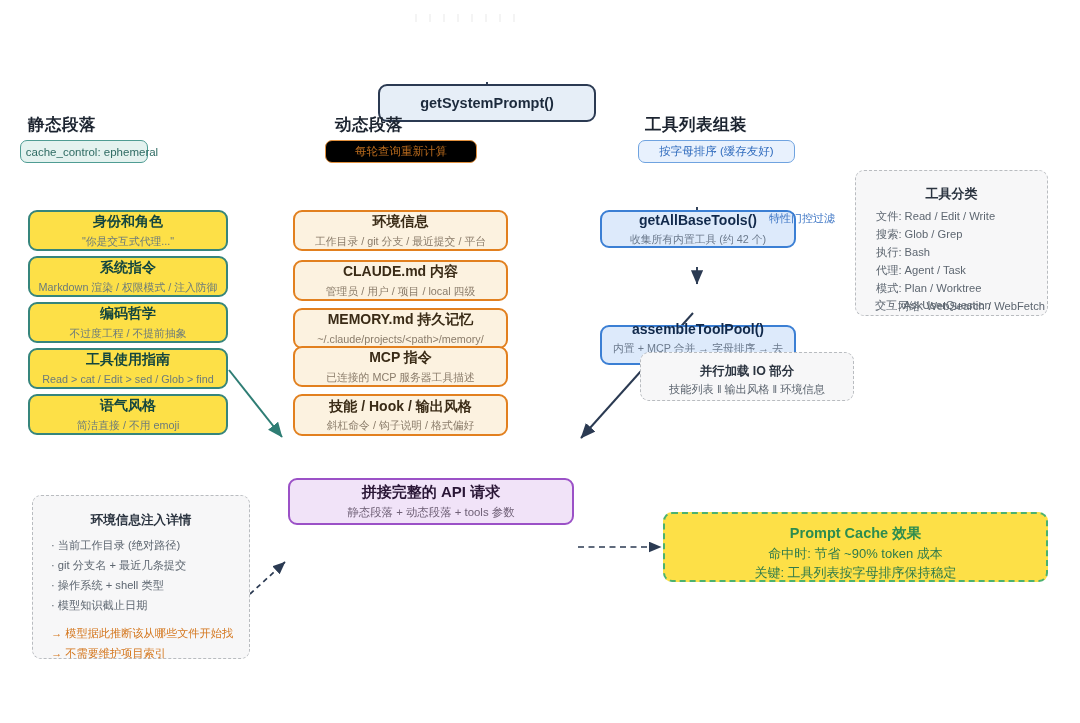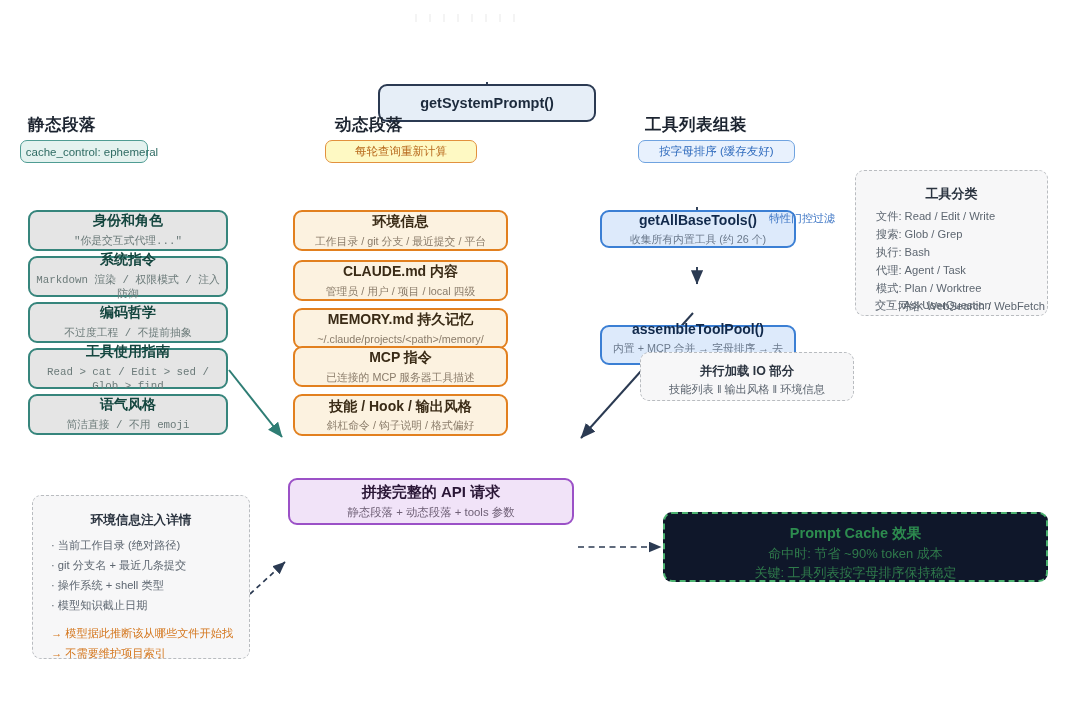--- a/index.html
+++ b/index.html
@@ -15,32 +15,32 @@
     position:absolute;font-size:16.5px;font-weight:bold;color:#1c2430;
     letter-spacing:.5px;white-space:nowrap;
   }
 
   .badge{
     position:absolute;box-sizing:border-box;border-radius:7px;border:1.4px solid;
     display:flex;align-items:center;justify-content:center;
     font-size:11.5px;white-space:nowrap;
   }
   .badge.teal{border-color:#4f9c93;background:#e4f2ef;color:#2f6b63;padding-left:16px;}
-  .badge.orange{border-color:#e2913e;background:#fef9c3;color:#b86a1d;}
+  .badge.orange{border-color:#e2913e;background:#000000;color:#b86a1d;}
   .badge.blue{border-color:#6fa3e0;background:#e8f1fd;color:#2f6bbd;}
 
   .node{
     position:absolute;box-sizing:border-box;border-radius:9px;border:2.2px solid;
     display:flex;flex-direction:column;align-items:center;justify-content:center;
     text-align:center;padding:4px 6px;margin-top:40px;
   }
   .node .t{font-size:14px;font-weight:bold;line-height:1.25;}
   .node .s{font-size:10.8px;line-height:1.3;margin-top:3px;}
 
-  .n-teal{border-color:#36857c;background:#e5e5e5;font-family:Liberation Mono, monospace;}
+  .n-teal{border-color:#36857c;background:#fde047;}
   .n-teal .t{color:#14463f;}
   .n-teal .s{color:#6c7b7a;}
 
   .n-orange{border-color:#e2801f;background:#fcf2e0;text-align:right;}
   .n-orange .t{color:#3a2b16;}
   .n-orange .s{color:#8a7c6a;}
 
   .n-blue{border-color:#3b7fd4;background:#ddeafb;}
   .n-blue .t{color:#11294b;}
   .n-blue .s{color:#6b7a8d;}
@@ -50,21 +50,21 @@
   .n-purple .s{color:#6f6076;font-size:11.4px;}
 
   .n-green{border-color:#3ea564;background:#e7f6ec;}
   .n-green .t{color:#11301d;font-size:15px;}
   .n-green .s{color:#6f8478;font-size:11.4px;}
 
   .dashbox{
     position:absolute;box-sizing:border-box;border-radius:9px;
     border:1.6px dashed #b9bcc0;background:#f7f7f8;
   }
-  .dashbox.greenish{border:2.4px dashed #4bb26f;background:#0f172a;}
+  .dashbox.greenish{border:2.4px dashed #4bb26f;background:#fde047;}
 
   .dash-title{
     position:absolute;left:0;right:0;text-align:center;
     font-size:13px;font-weight:bold;color:#2b3440;
   }
   .dash-title.green{color:#2d8c4f;font-size:14.5px;}
   .dash-line{
     position:absolute;font-size:11.2px;color:#5d6670;white-space:nowrap;
   }
   .dash-line.center{left:0;right:0;text-align:center;}
@@ -165,21 +165,21 @@
     <div class="t">MCP 指令</div>
     <div class="s">已连接的 MCP 服务器工具描述</div>
   </div>
   <div class="node n-orange" style="left:293px;top:354px;width:215px;height:42px;">
     <div class="t">技能 / Hook / 输出风格</div>
     <div class="s">斜杠命令 / 钩子说明 / 格式偏好</div>
   </div>
 
   <div class="node n-blue" style="left:600px;top:170px;width:196px;height:38px;">
     <div class="t">getAllBaseTools()</div>
-    <div class="s">收集所有内置工具 (约 26 个)</div>
+    <div class="s">收集所有内置工具 (约 42 个)</div>
   </div>
   <div class="node n-blue" style="left:600px;top:285px;width:196px;height:40px;">
     <div class="t">assembleToolPool()</div>
     <div class="s">内置 + MCP 合并 → 字母排序 → 去重</div>
   </div>
 
   <div class="anno" style="left:769px;top:211px;">特性门控过滤</div>
 
   <div class="dashbox" style="left:855px;top:170px;width:193px;height:146px;">
     <div class="dash-title" style="top:14px;">工具分类</div>

